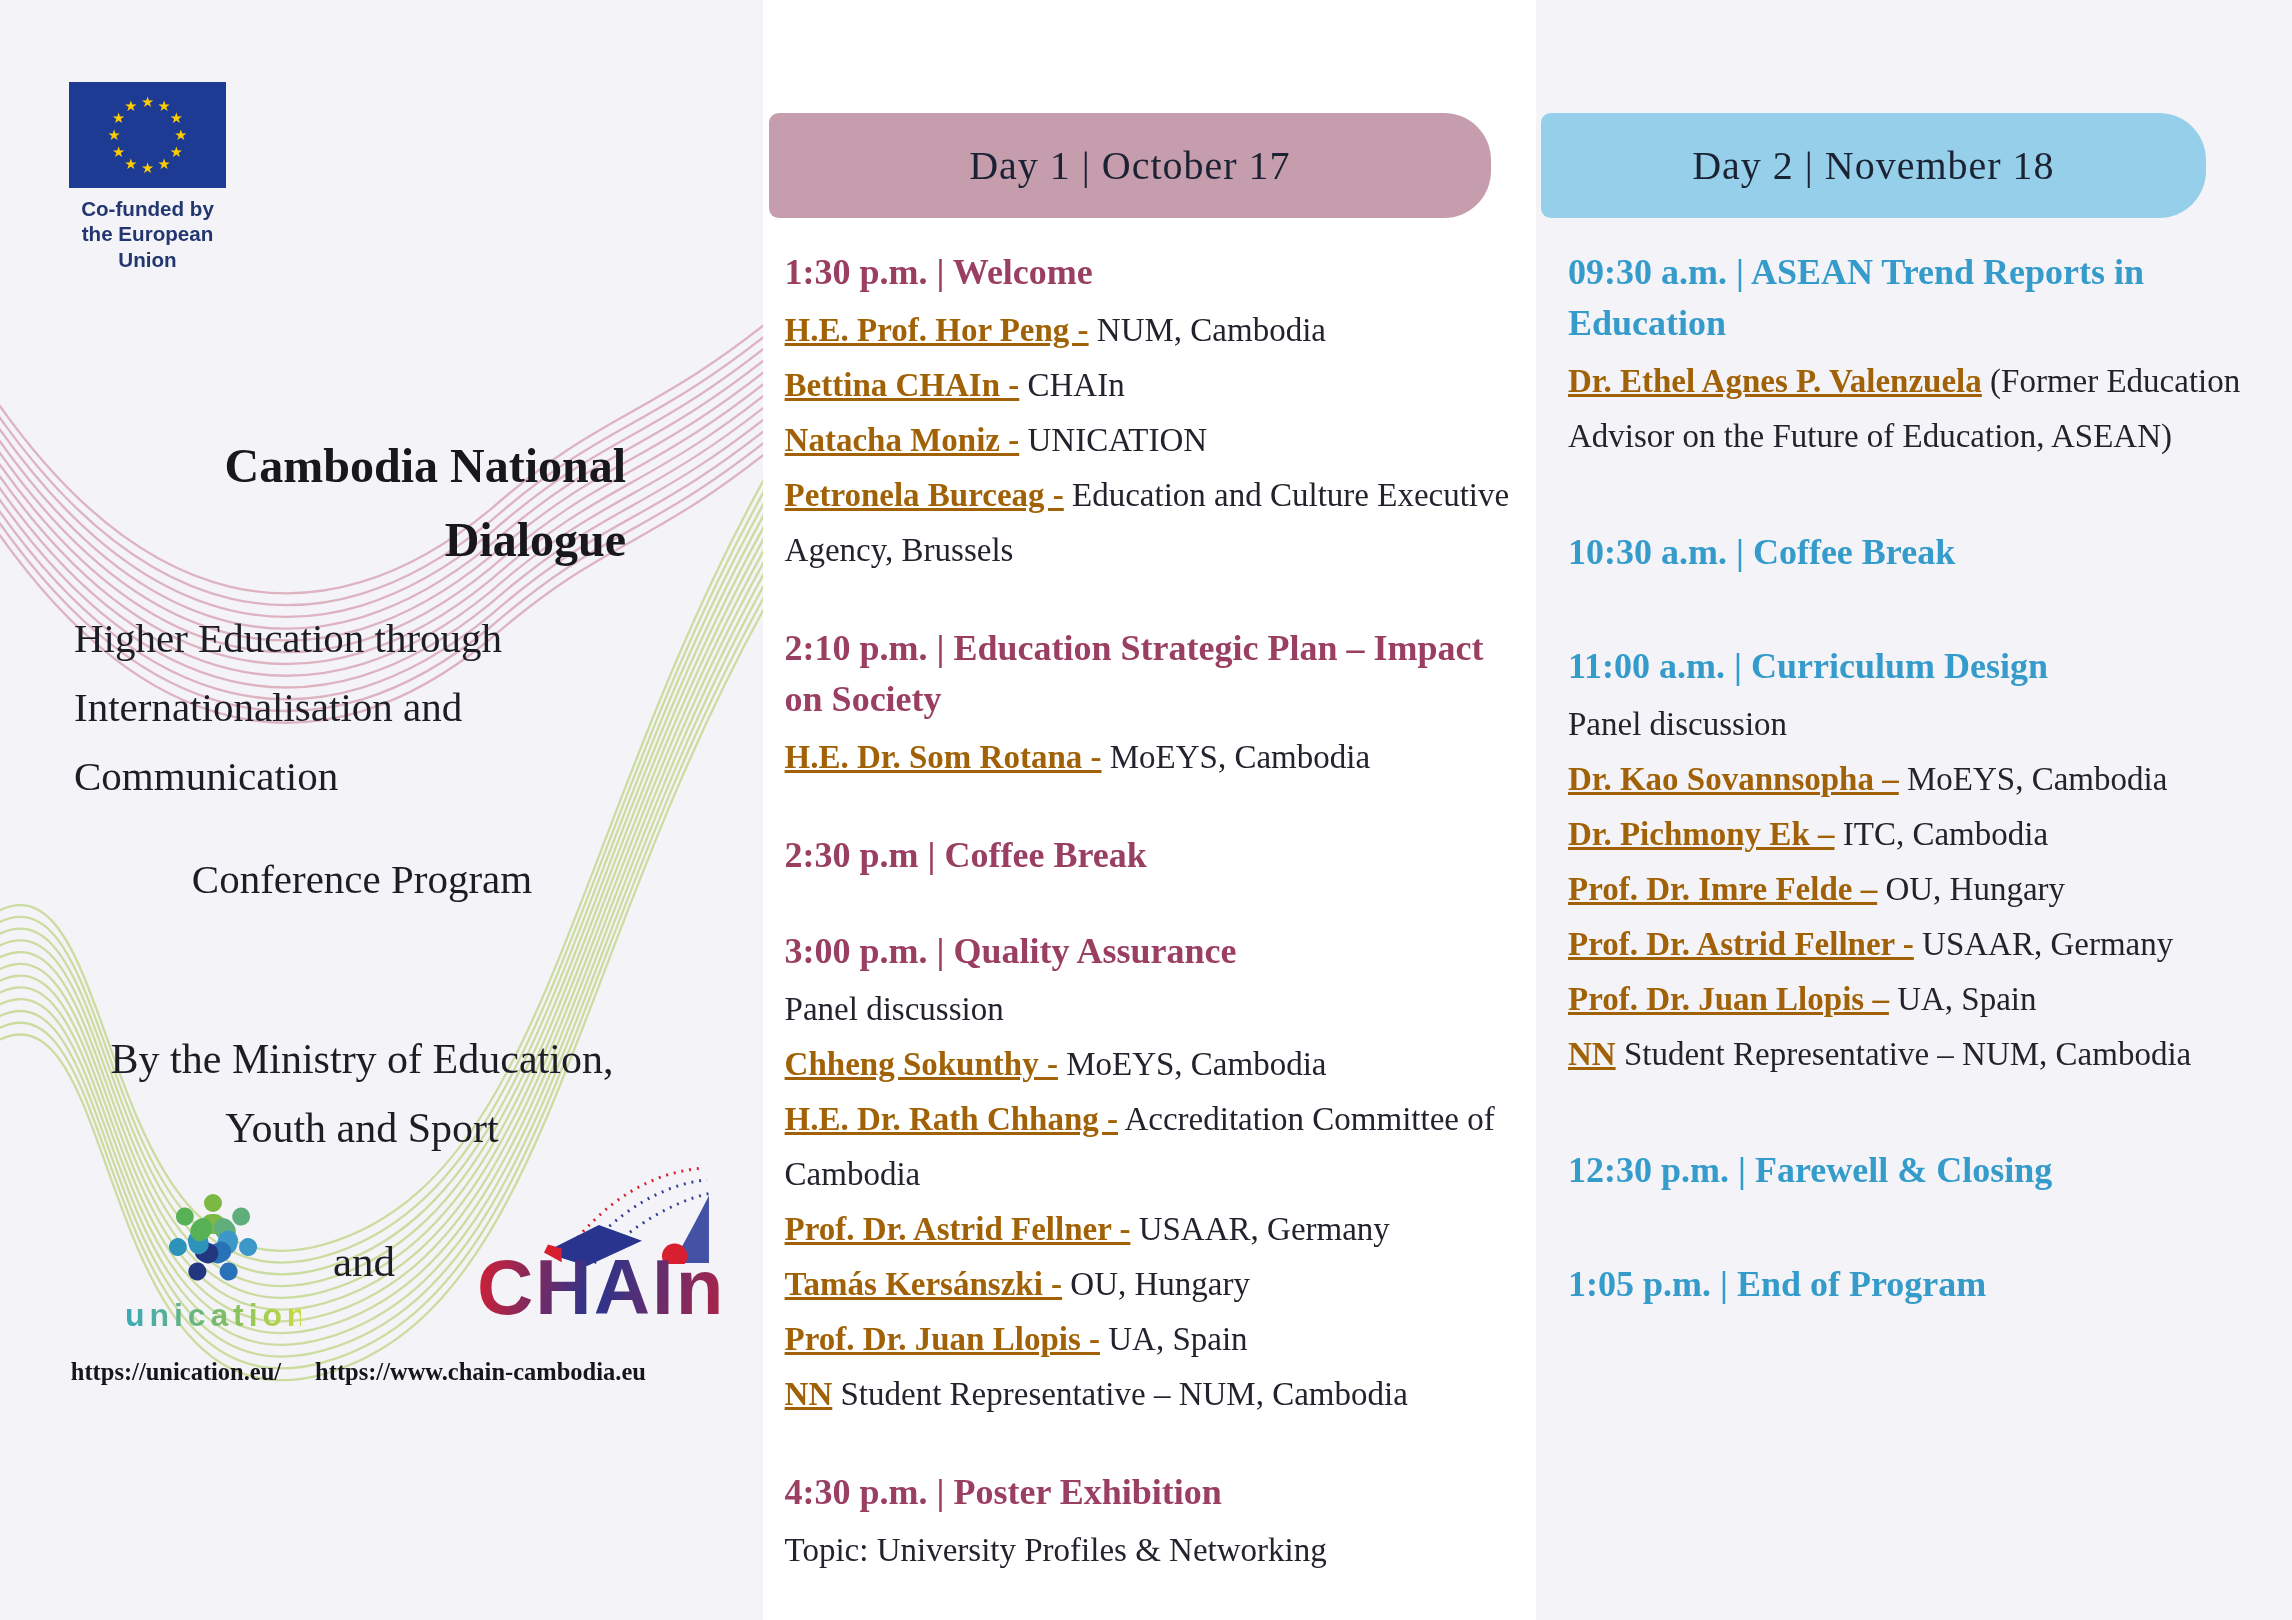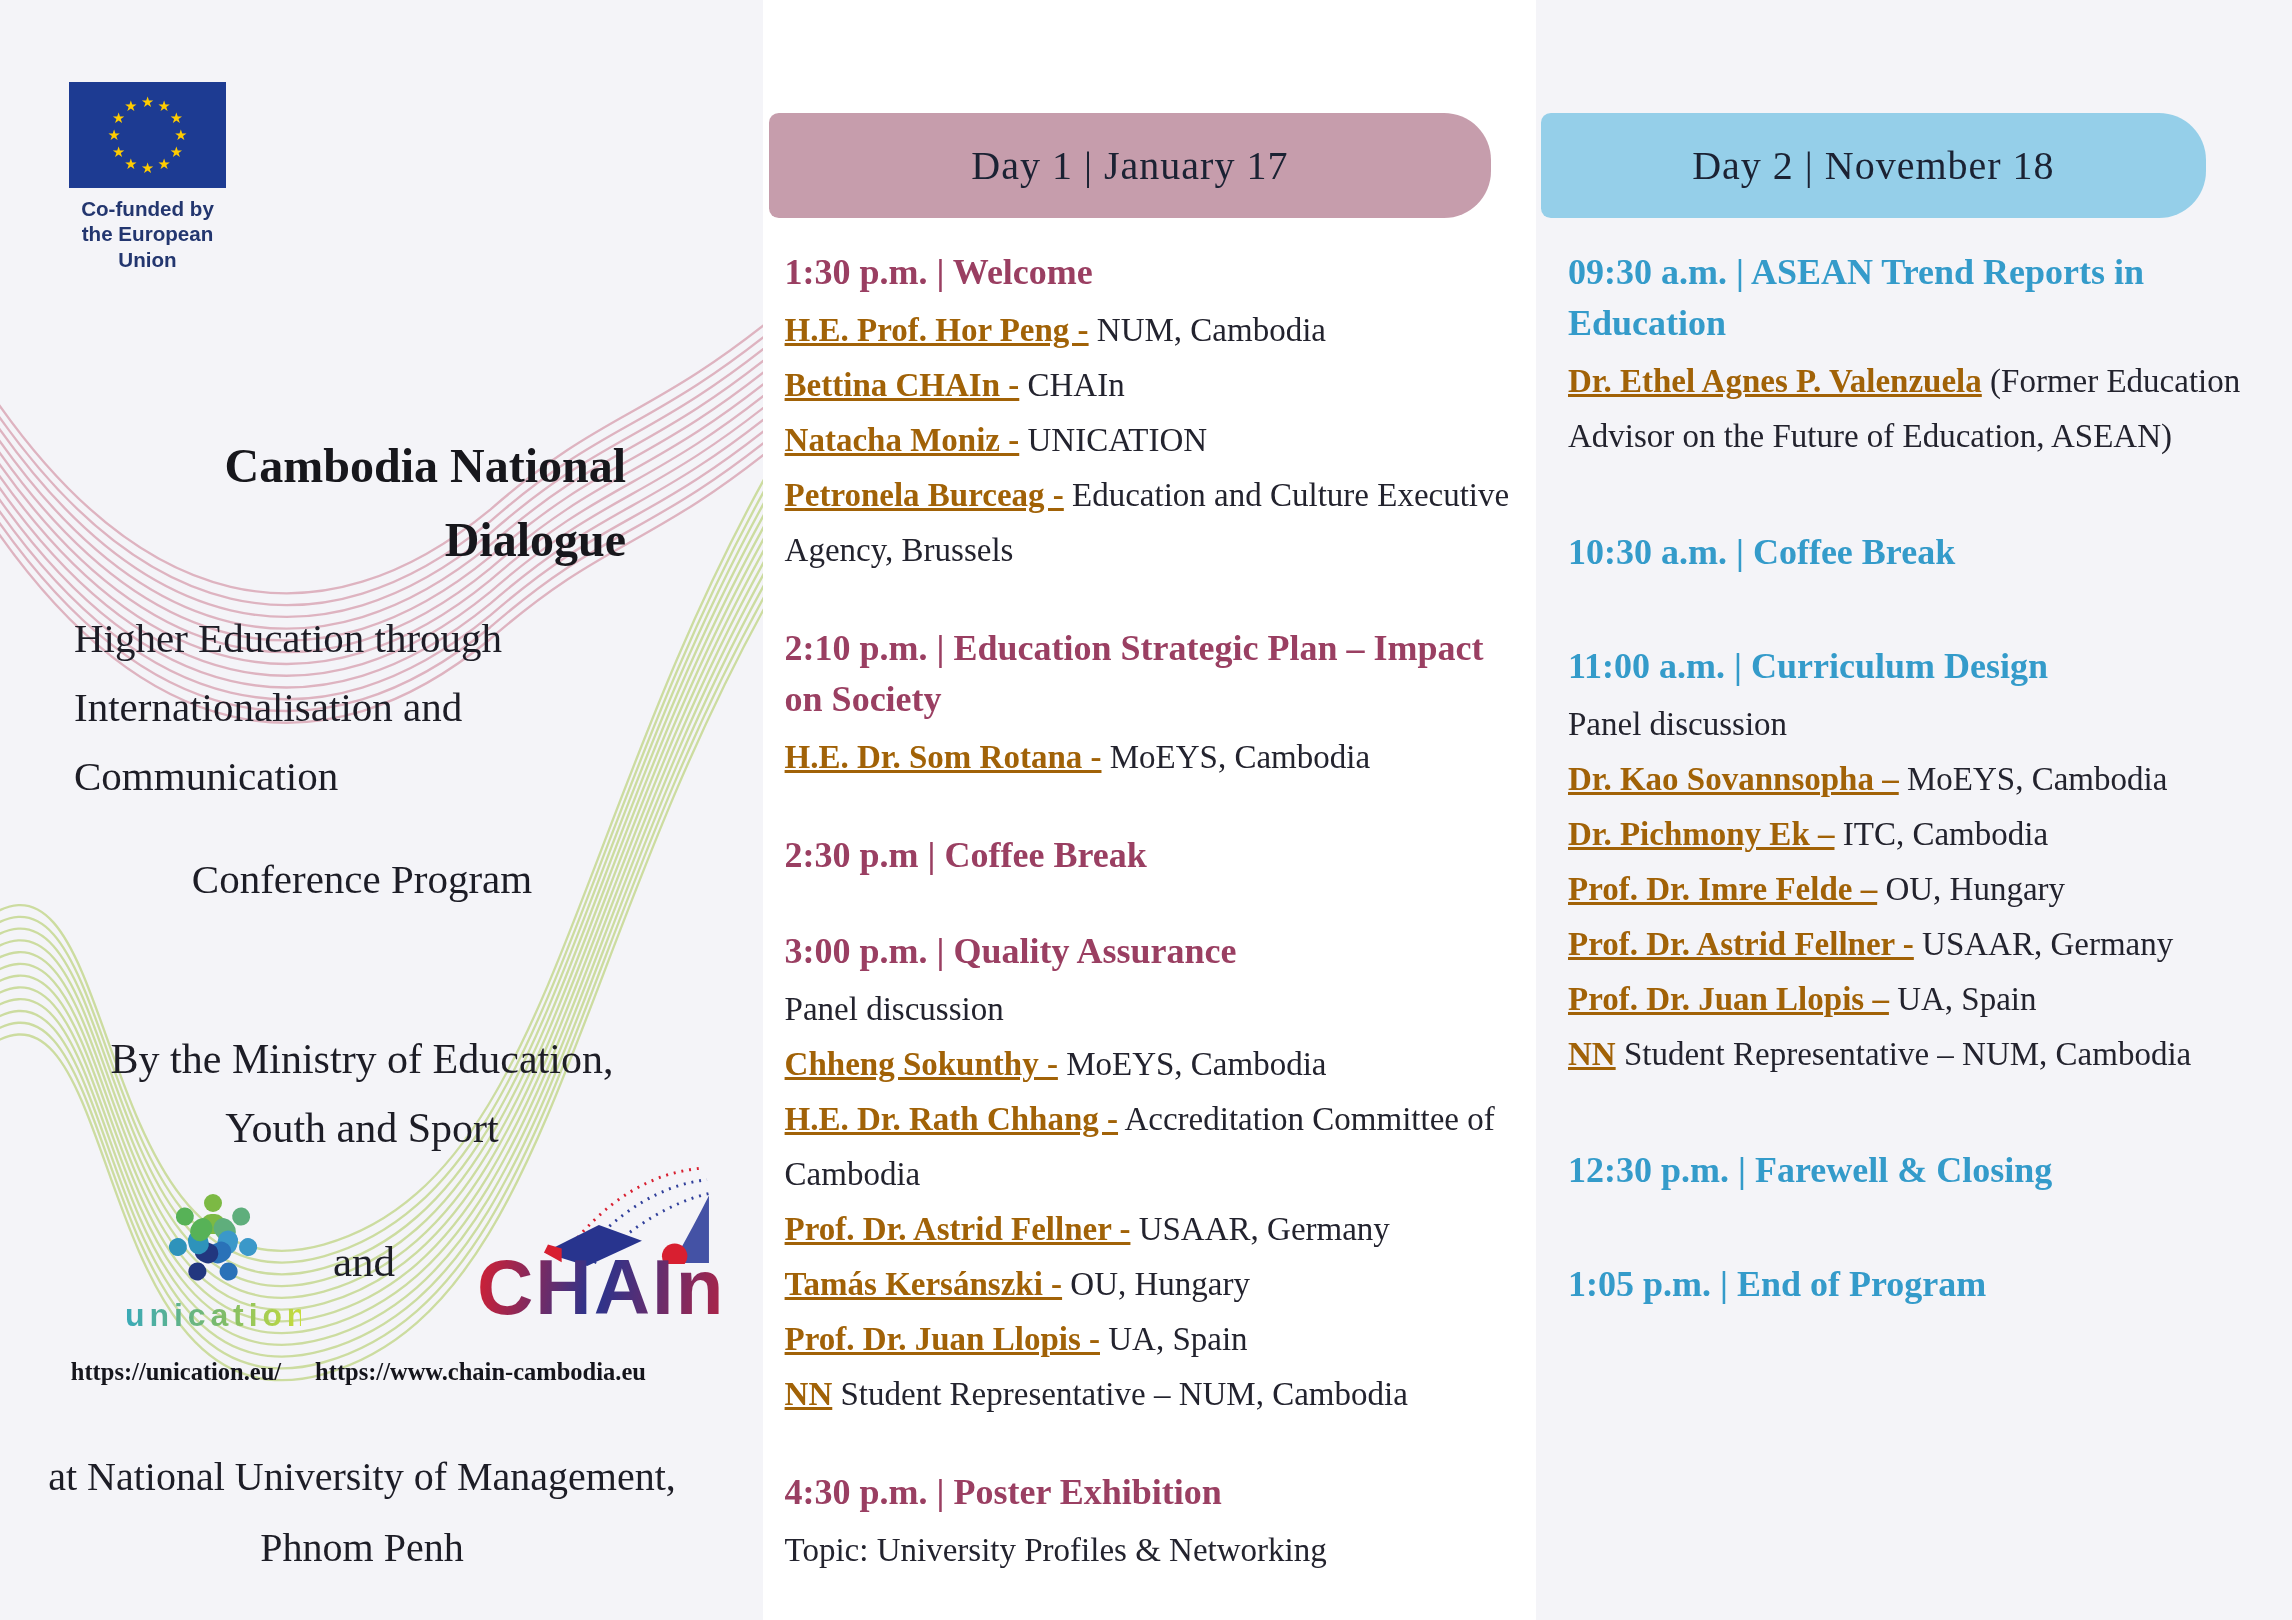--- a/index.html
+++ b/index.html
@@ -174,25 +174,24 @@
         <svg class="chain-cap" viewBox="0 0 104 48">
           <polygon points="2,30 58,2 102,18 46,44" fill="#28348e"></polygon>
           <polygon points="2,30 20,40 20,26 6,22" fill="#d81f30"></polygon>
         </svg>
         <div class="chain-text">CHAIn</div>
       </div>
     </div>
 
     <div class="url url-1">https://unication.eu/</div>
     <div class="url url-2">https://www.chain-cambodia.eu</div>
-    <div class="venue">at National University of Management, Phnom Penh</div>
   </div>
 
   <div class="col col-mid">
-    <div class="banner">Day 1 | January 17</div>
+    <div class="banner">Day 1 | October 17</div>
     <div class="sessions" id="day1-sessions">
         <div class="session">
           <div class="s-head">1:30 p.m. | Welcome</div>
           <div class="s-line"><b>H.E. Prof. Hor Peng -</b> NUM, Cambodia</div>
           <div class="s-line"><b>Bettina CHAIn -</b> CHAIn</div>
           <div class="s-line"><b>Natacha Moniz -</b> UNICATION</div>
           <div class="s-line"><b>Petronela Burceag -</b> Education and Culture Executive Agency, Brussels</div>
         </div>
         <div class="session">
           <div class="s-head">2:10 p.m. | Education Strategic Plan – Impact on Society</div>

